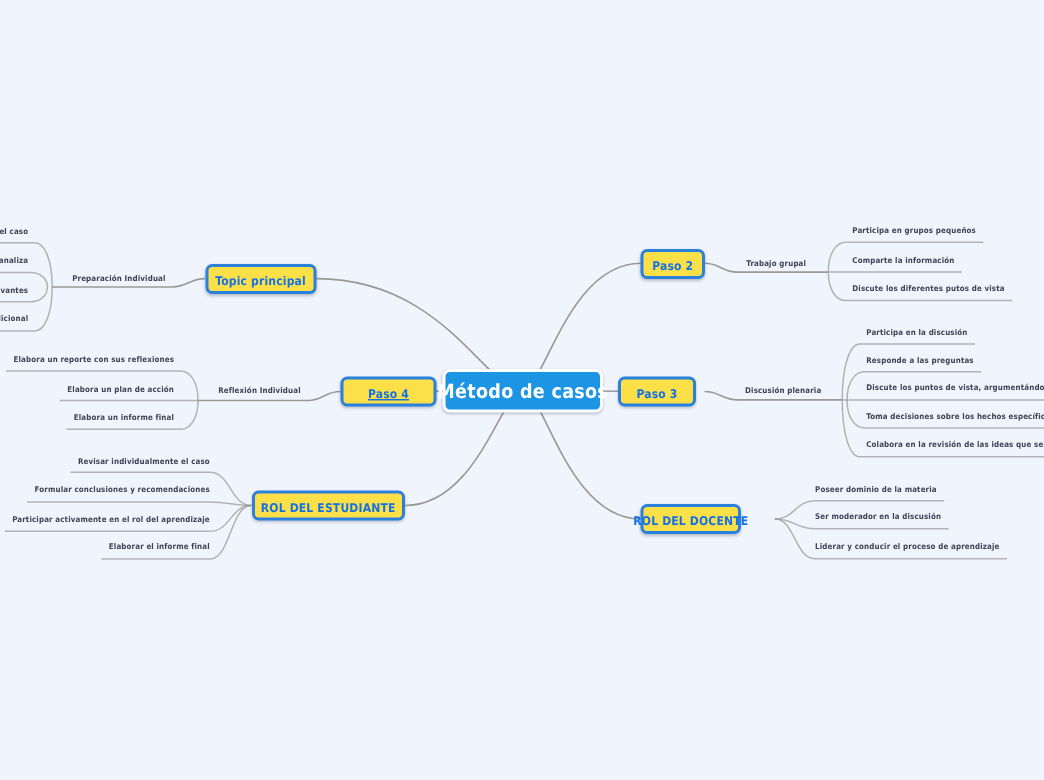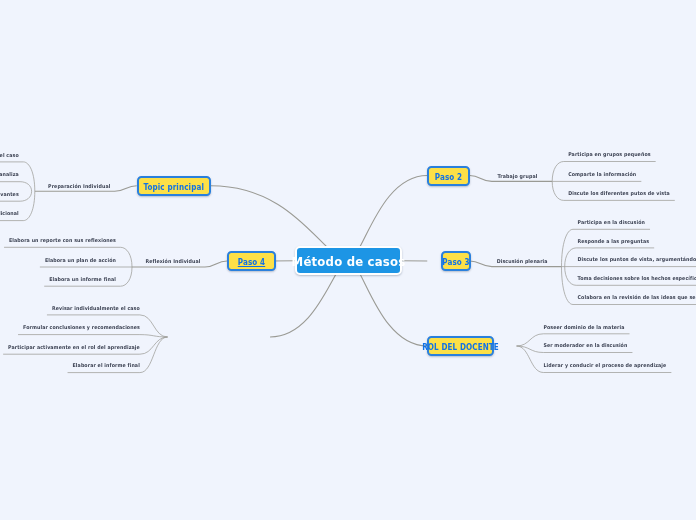--- a/index.html
+++ b/index.html
@@ -61,39 +61,42 @@
       <span>Método de casos</span>
     </div>
     <div class="node lvl1" style="left: 136.7px; top: 175.75px; width: 74.1px; height: 20px;">
       <span>Topic principal</span>
     </div>
     <div class="sub-label" style="left: 79.25px; top: 183.5px; transform: translateX(-50%);">Preparación Individual</div>
     <div class="leaf-label" style="top: 152.6px; left: -58.2938px;">Lee individualmente el caso</div>
     <div class="leaf-label" style="top: 172.4px; left: -33.7156px;">Identifica y analiza</div>
     <div class="leaf-label" style="top: 191.9px; left: -72.4969px;">Selecciona los hechos relevantes</div>
     <div class="leaf-label" style="top: 211.3px; left: -58.7156px;">Busca información adicional</div>
-    <div class="node lvl1" style="left: 227px; top: 251px; width: 49px; height: 20px; text-decoration: underline;">
+    <div class="node lvl1" style="left: 227px; top: 251px; width: 64px; height: 20px; text-decoration: underline;">
       <span>Paso 4</span>
     </div>
     <div class="sub-label" style="left: 173px; top: 259.2px; transform: translateX(-50%);">Reflexión Individual</div>
     <div class="leaf-label" style="top: 238px; left: 9.03125px;">Elabora un reporte con sus reflexiones</div>
     <div class="leaf-label" style="top: 257.7px; left: 44.875px;">Elabora un plan de acción</div>
     <div class="leaf-label" style="top: 276.9px; left: 49.1875px;">Elabora un informe final</div>
+    <div class="node lvl1" style="left: 167.55px; top: 327px; width: 102.5px; height: 20px;">
+      <span>ROL DEL ESTUDIANTE</span>
+    </div>
     <div class="leaf-label" style="top: 305.6px; left: 51.9469px;">Revisar individualmente el caso</div>
     <div class="leaf-label" style="top: 325.3px; left: 23.0562px;">Formular conclusiones y recomendaciones</div>
     <div class="leaf-label" style="top: 344.9px; left: 8.11875px;">Participar activamente en el rol del aprendizaje</div>
     <div class="leaf-label" style="top: 363.3px; left: 72.5563px;">Elaborar el informe final</div>
     <div class="node lvl1" style="left: 427.25px; top: 165.5px; width: 42.5px; height: 20px;">
       <span>Paso 2</span>
     </div>
     <div class="sub-label" style="left: 517.475px; top: 173.6px; transform: translateX(-50%);">Trabajo grupal</div>
     <div class="leaf-label" style="top: 152.2px; left: 568.2px;">Participa en grupos pequeños</div>
     <div class="leaf-label" style="top: 171.7px; left: 568.2px;">Comparte la información</div>
     <div class="leaf-label" style="top: 191.1px; left: 568.2px;">Discute los diferentes putos de vista</div>
-    <div class="node lvl1" style="left: 441px; top: 251px; width: 30px; height: 20px;">
+    <div class="node lvl1" style="left: 412px; top: 251px; width: 52px; height: 20px;">
       <span>Paso 3</span>
     </div>
     <div class="sub-label" style="left: 522.125px; top: 258.8px; transform: translateX(-50%);">Discusión plenaria</div>
     <div class="leaf-label" style="top: 220px; left: 577.5px;">Participa en la discusión</div>
     <div class="leaf-label" style="top: 238.6px; left: 577.5px;">Responde a las preguntas</div>
     <div class="leaf-label" style="top: 257.3px; left: 577.5px;">Discute los puntos de vista, argumentándolos</div>
     <div class="leaf-label" style="top: 276px; left: 577.5px;">Toma decisiones sobre los hechos específicos</div>
     <div class="leaf-label" style="top: 295.2px; left: 577.5px;">Colabora en la revisión de las ideas que se presentan</div>
     <div class="node lvl1" style="left: 427.05px; top: 336px; width: 67px; height: 20px;">
       <span>ROL DEL DOCENTE</span>

